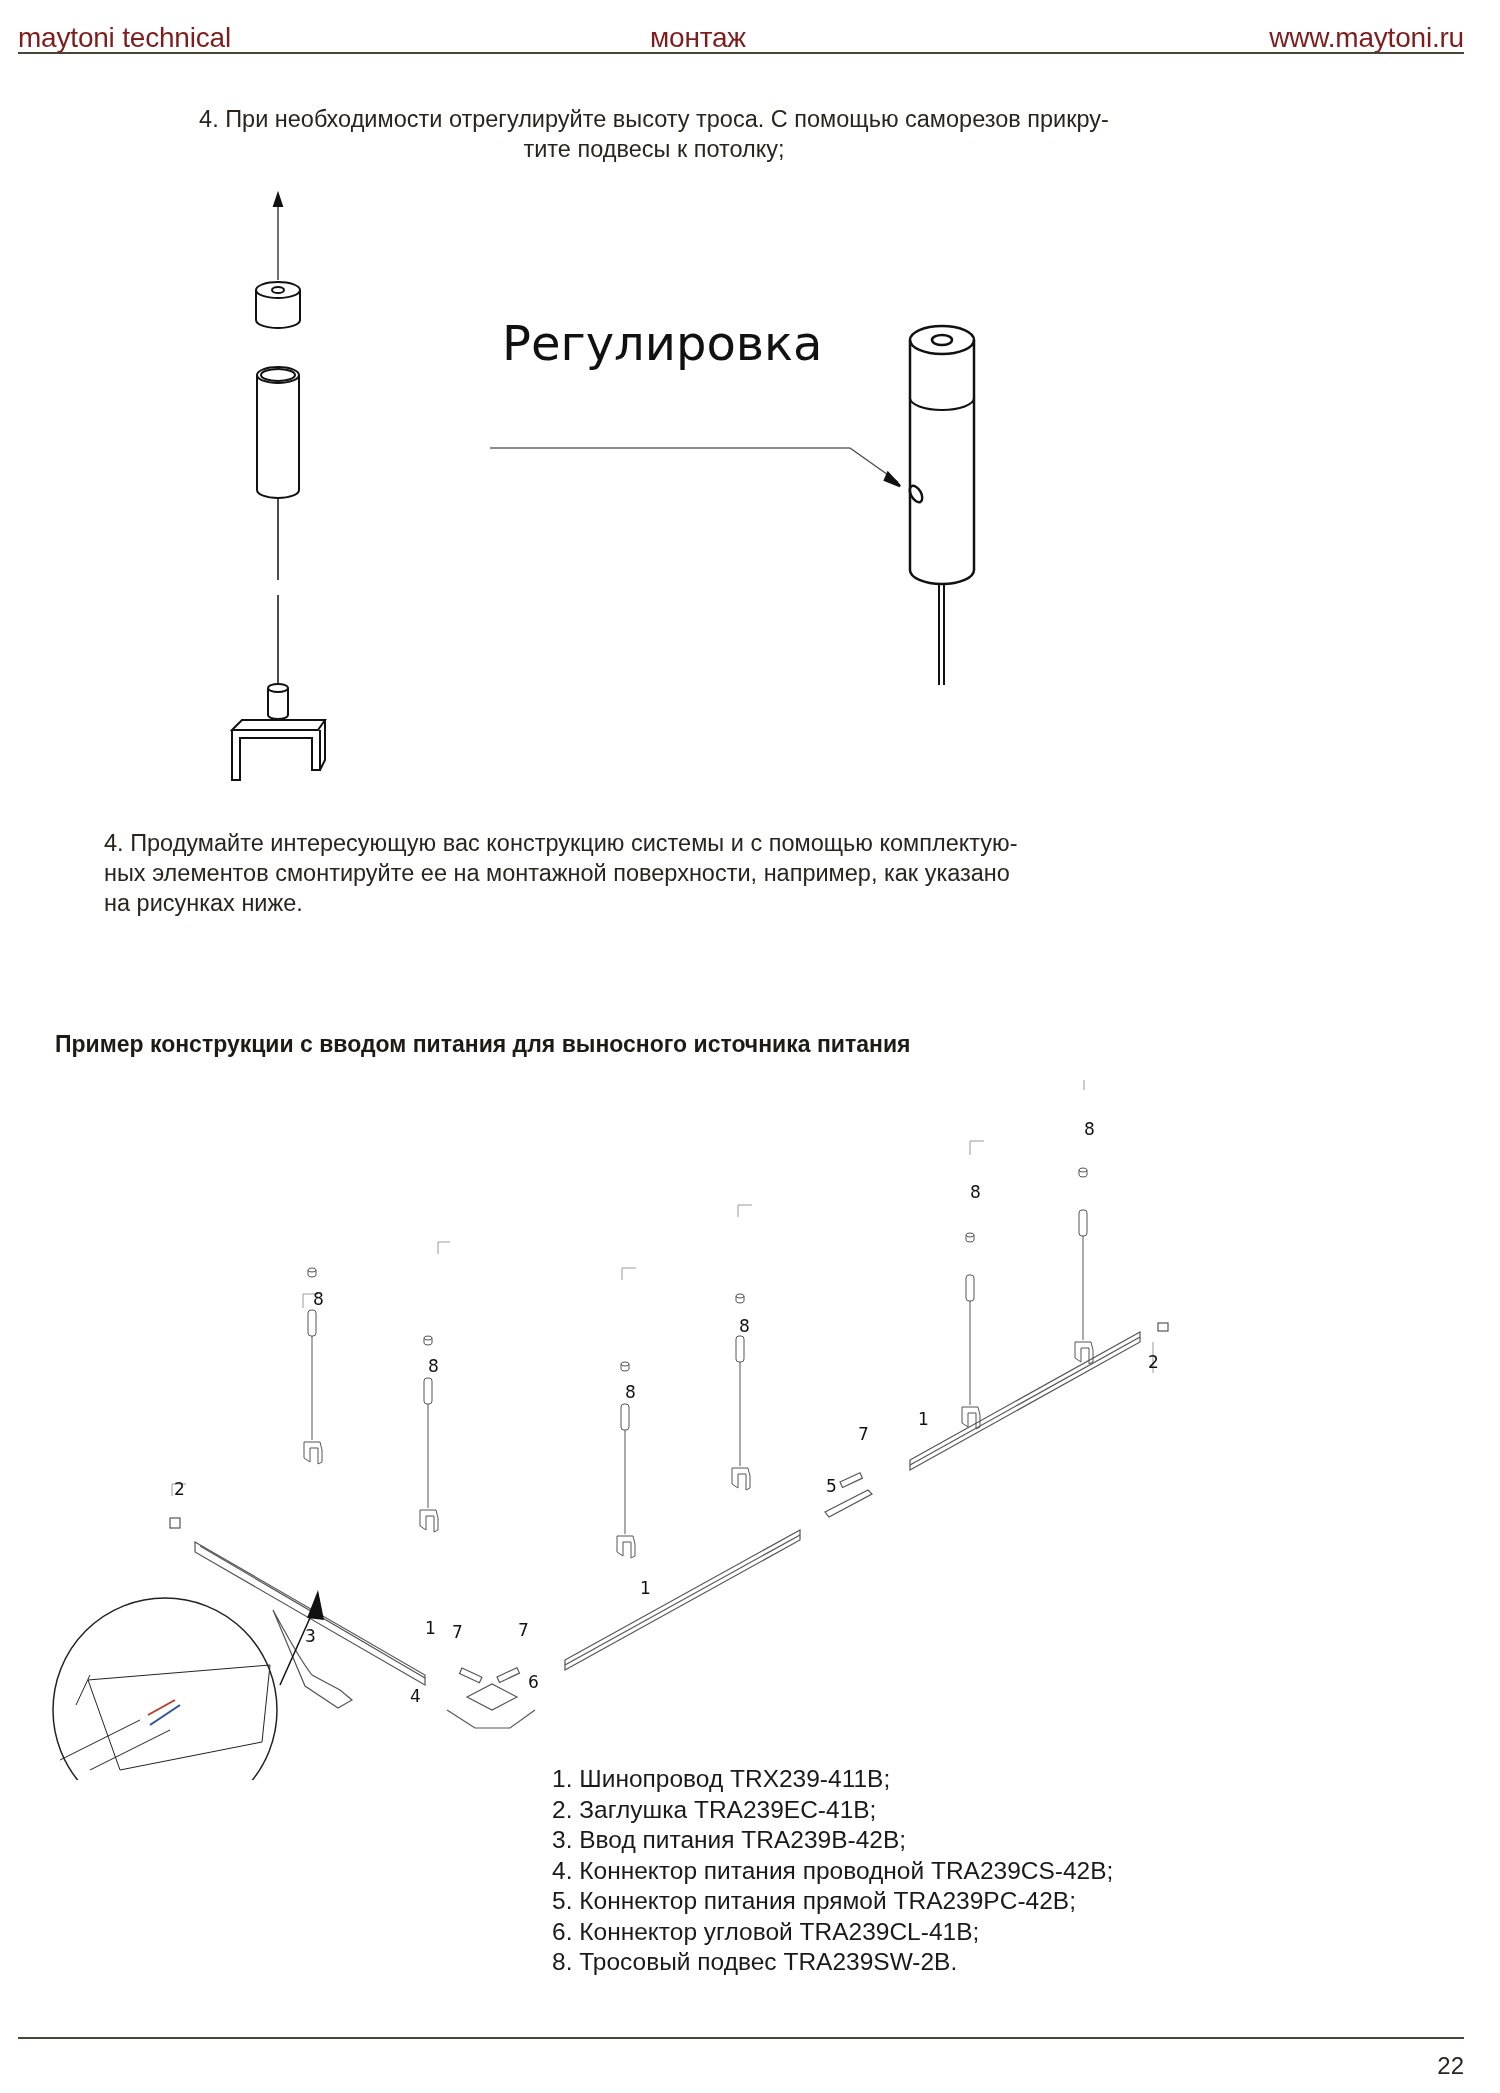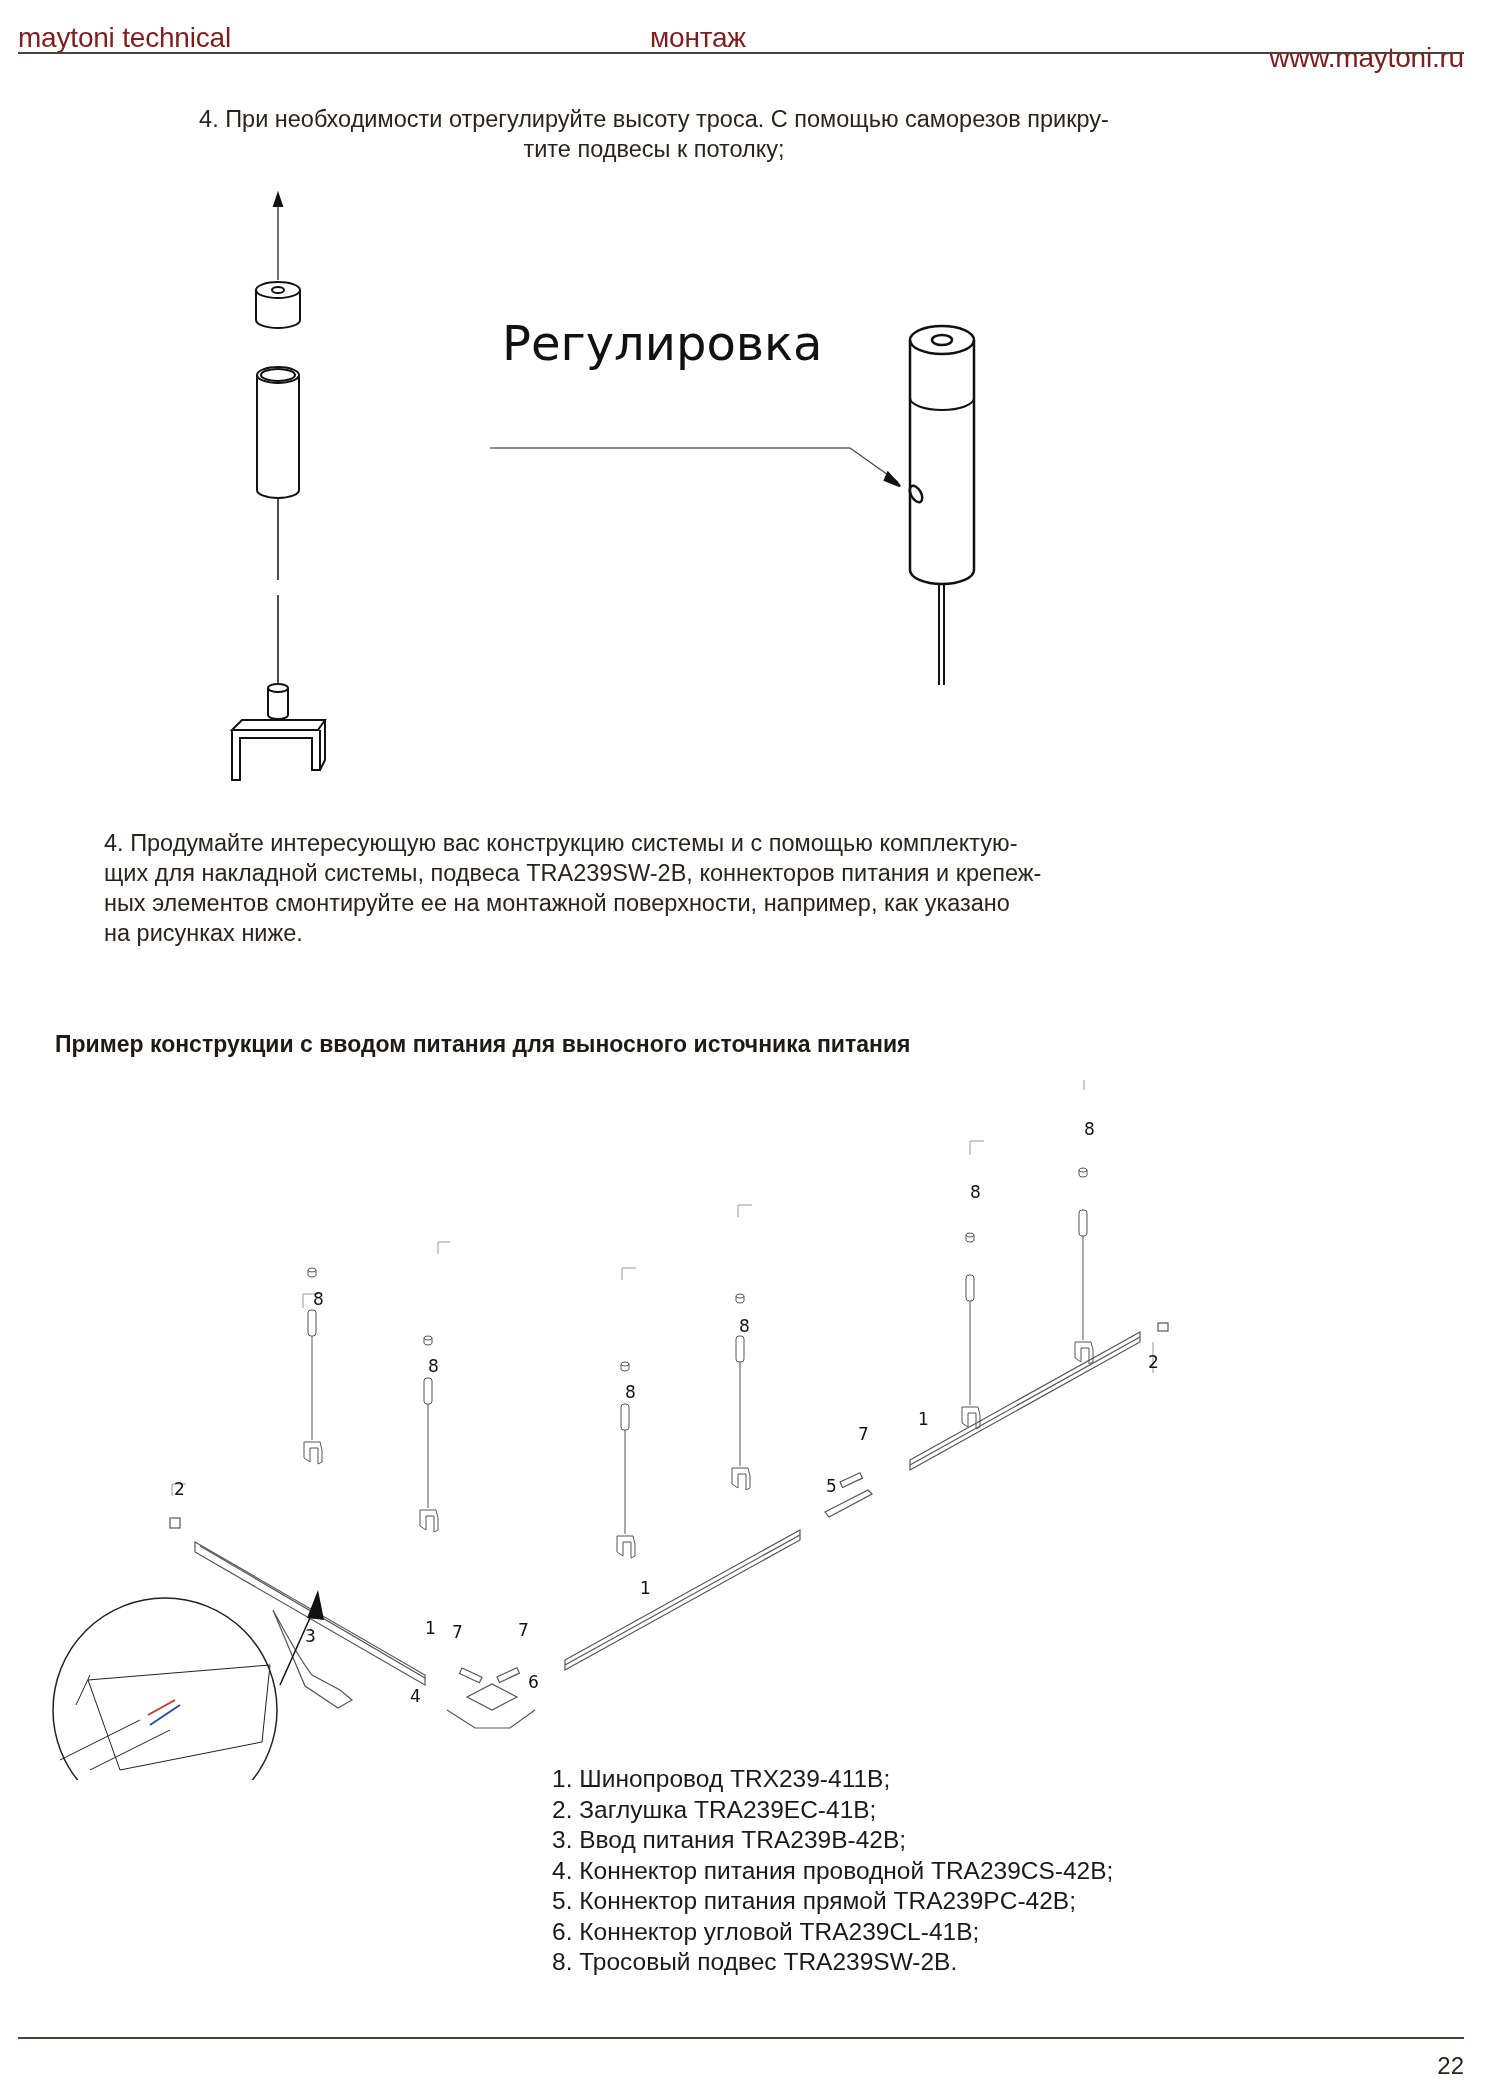--- a/index.html
+++ b/index.html
@@ -1,21 +1,21 @@
 <!DOCTYPE html>
 <html><head>
 <meta charset="utf-8">
 <style>
   html, body { margin:0; padding:0; background:#ffffff; }
   body { width:1500px; height:2093px; position:relative; overflow:hidden;
          font-family:"Liberation Sans", sans-serif; color:#1e1a14; }
   .hdr { position:absolute; top:22px; font-size:28px; color:#7f1d1d; letter-spacing:-0.2px; }
   .hdr-left { left:18px; }
   .hdr-center { left:650px; }
-  .hdr-right { right:36px;margin-top:20px; }
+  .hdr-right { right:36px; }
   .rule { position:absolute; left:18px; right:36px; height:2px; background:#4a4438; }
   .rule-top { top:52px; }
   .rule-bot { top:2037px; }
   .page-num { position:absolute; right:36px; top:2052px; font-size:24px; color:#2a241c; }
   .para { position:absolute; left:104px; width:1100px; font-size:23.5px; line-height:30px; color:#2a241c; }
   .para-4 { top:104px;text-align:center; }
   .para-5 { top:828px; }
   .subhead { position:absolute; left:55px; top:1031px; font-size:23px; font-weight:bold; color:#1e1a14; }
   .fig { position:absolute; }
   .callout { position:absolute; left:502px; top:310px; font-size:48px; line-height:66px; color:#111; font-family:"DejaVu Sans", sans-serif; }
@@ -73,21 +73,20 @@
     <path d="M430,30 L430,260 A32,14 0 0 0 494,260 L494,30"></path>
     <path d="M430,88 A32,12 0 0 0 494,88" stroke-width="2"></path>
     <ellipse cx="436" cy="184" rx="5" ry="9" transform="rotate(-30 436 184)"></ellipse>
     <line x1="459" y1="274" x2="459" y2="375" stroke-width="2"></line>
     <line x1="464" y1="274" x2="464" y2="375" stroke-width="2"></line>
   </g>
 </svg>
 
 <div class="para para-5">
   <div>4. Продумайте интересующую вас конструкцию системы и с помощью комплектую-</div>
-  <div>щих для накладной системы, подвеса TRA239SW-2B, коннекторов питания и крепеж-</div>
   <div>ных элементов смонтируйте ее на монтажной поверхности, например, как указано</div>
   <div>на рисунках ниже.</div>
 </div>
 
 <div class="subhead">Пример конструкции с вводом питания для выносного источника питания</div>
 
 <svg class="fig" style="left:0;top:1080px;" width="1500" height="700">
   <defs>
     <g id="susp">
       <ellipse cx="0" cy="0" rx="4" ry="2" fill="none" stroke="#555" stroke-width="1"></ellipse>

